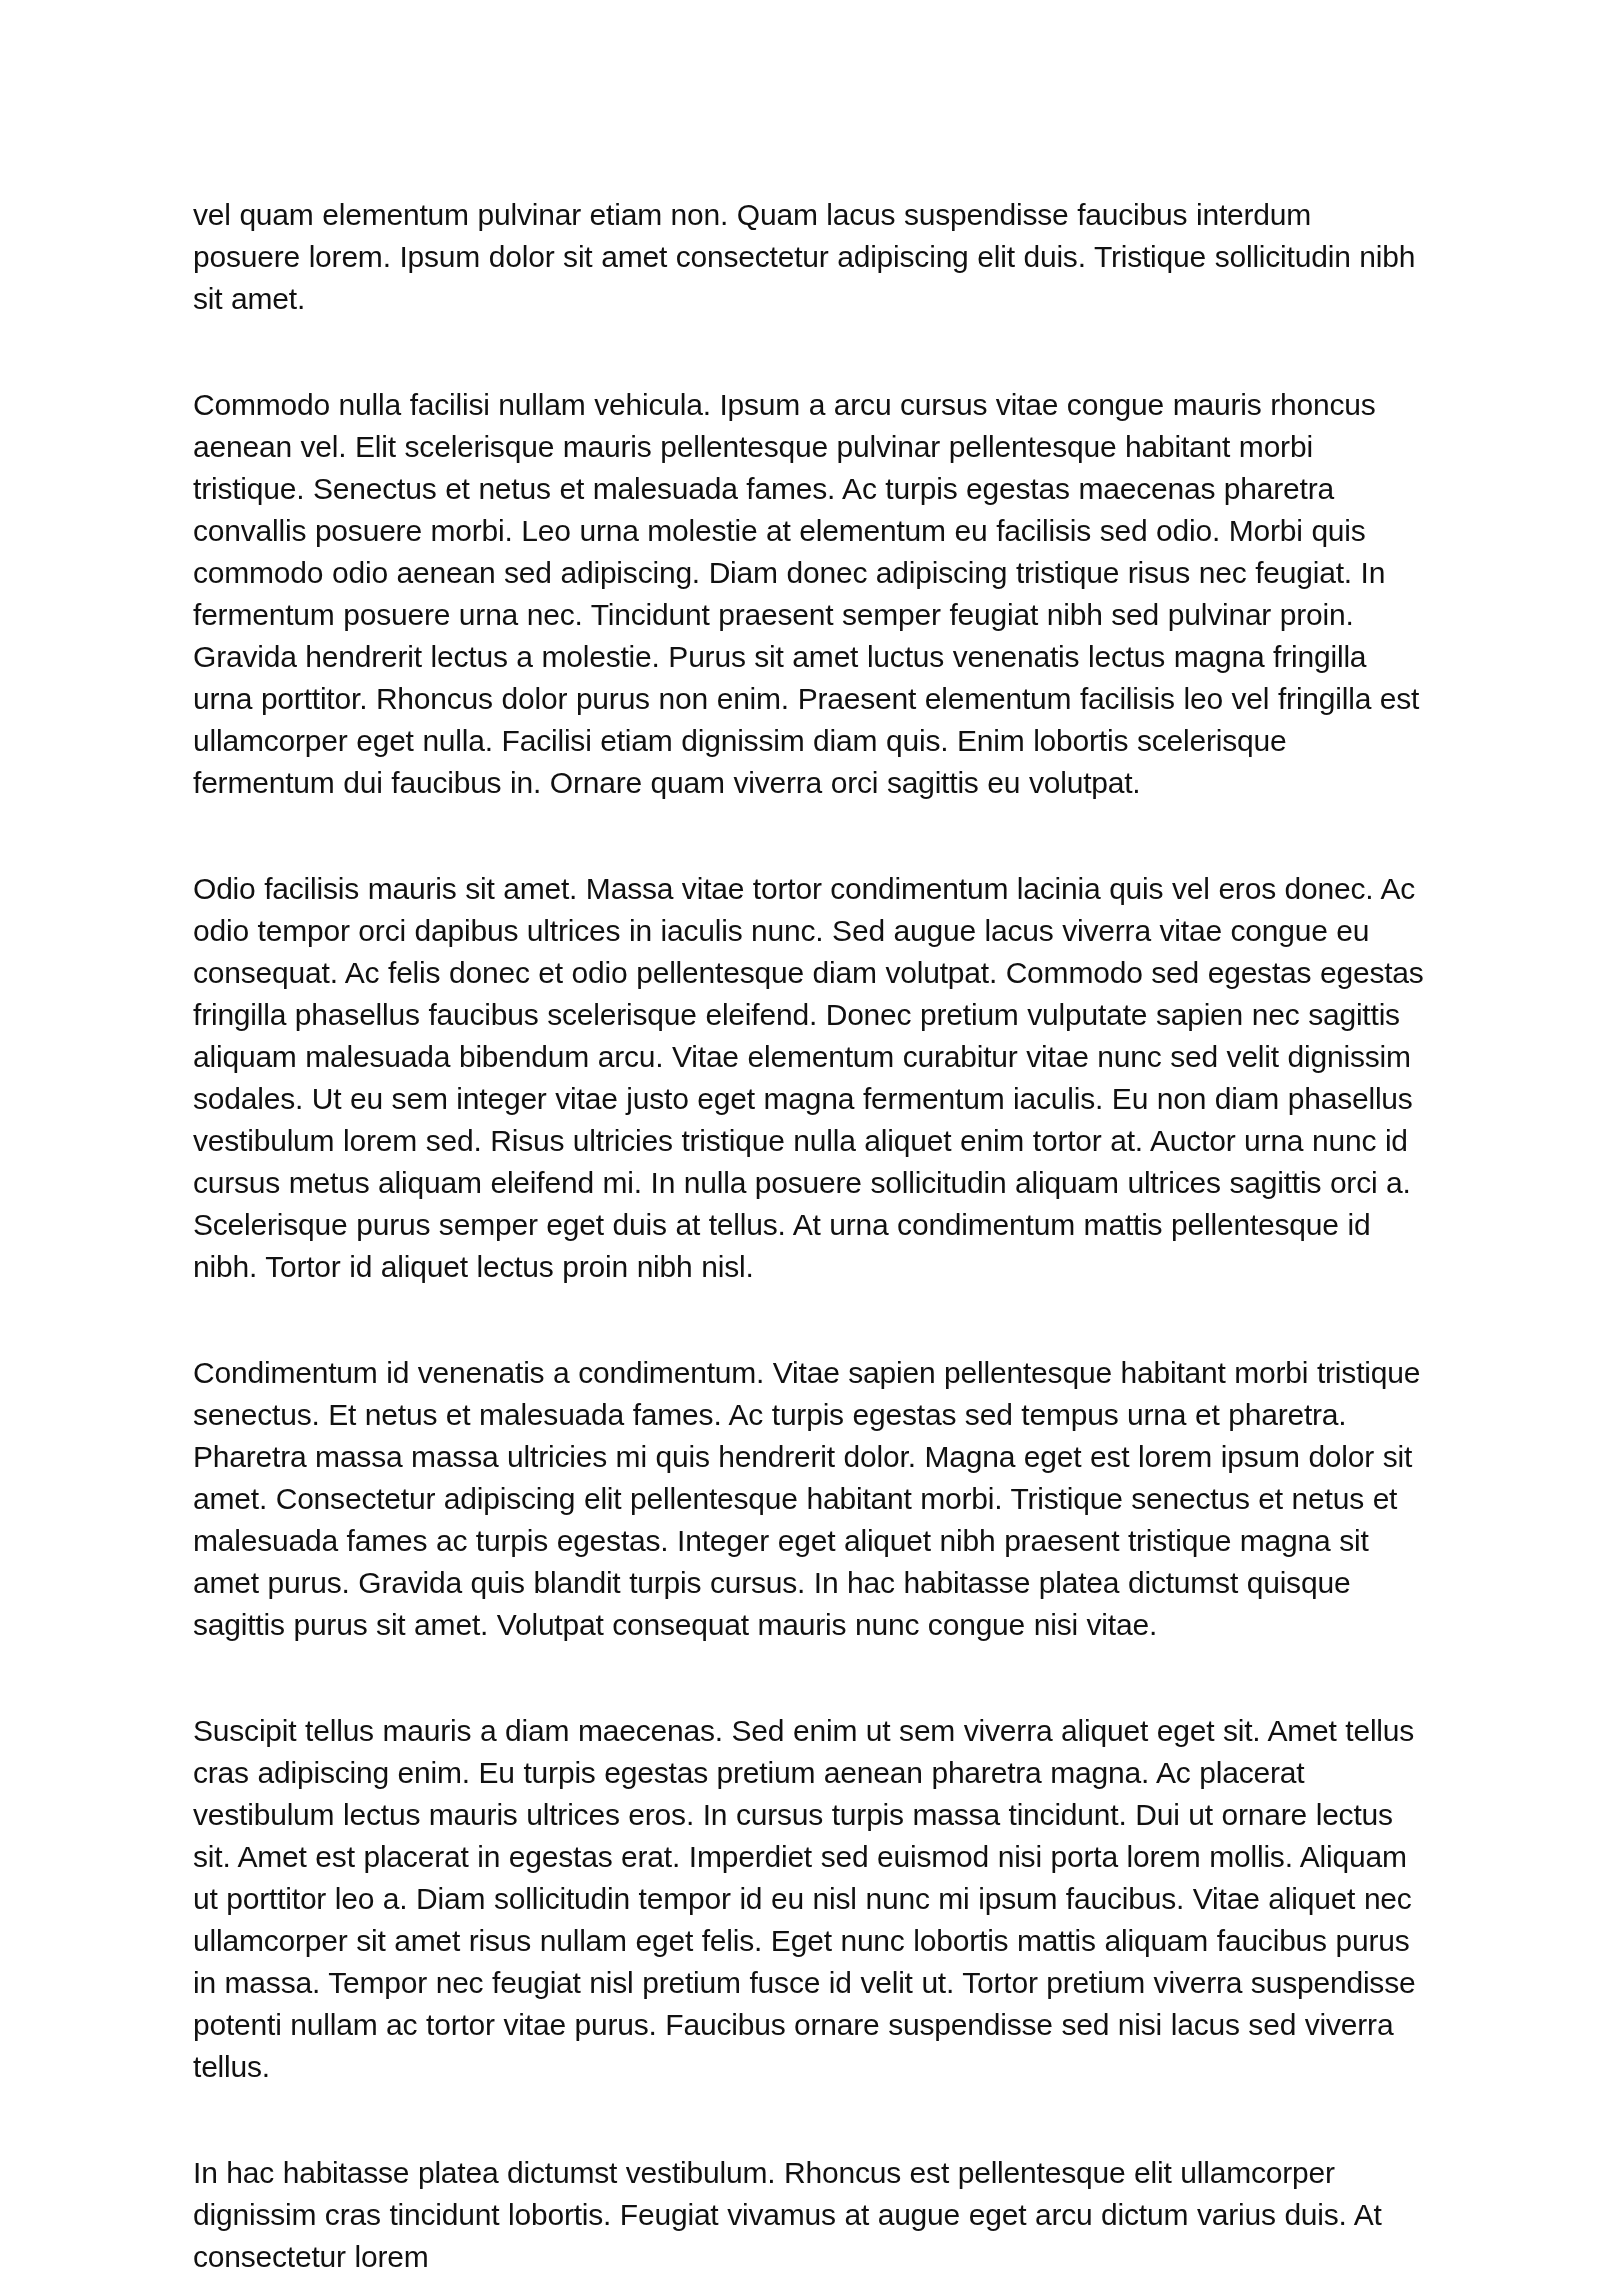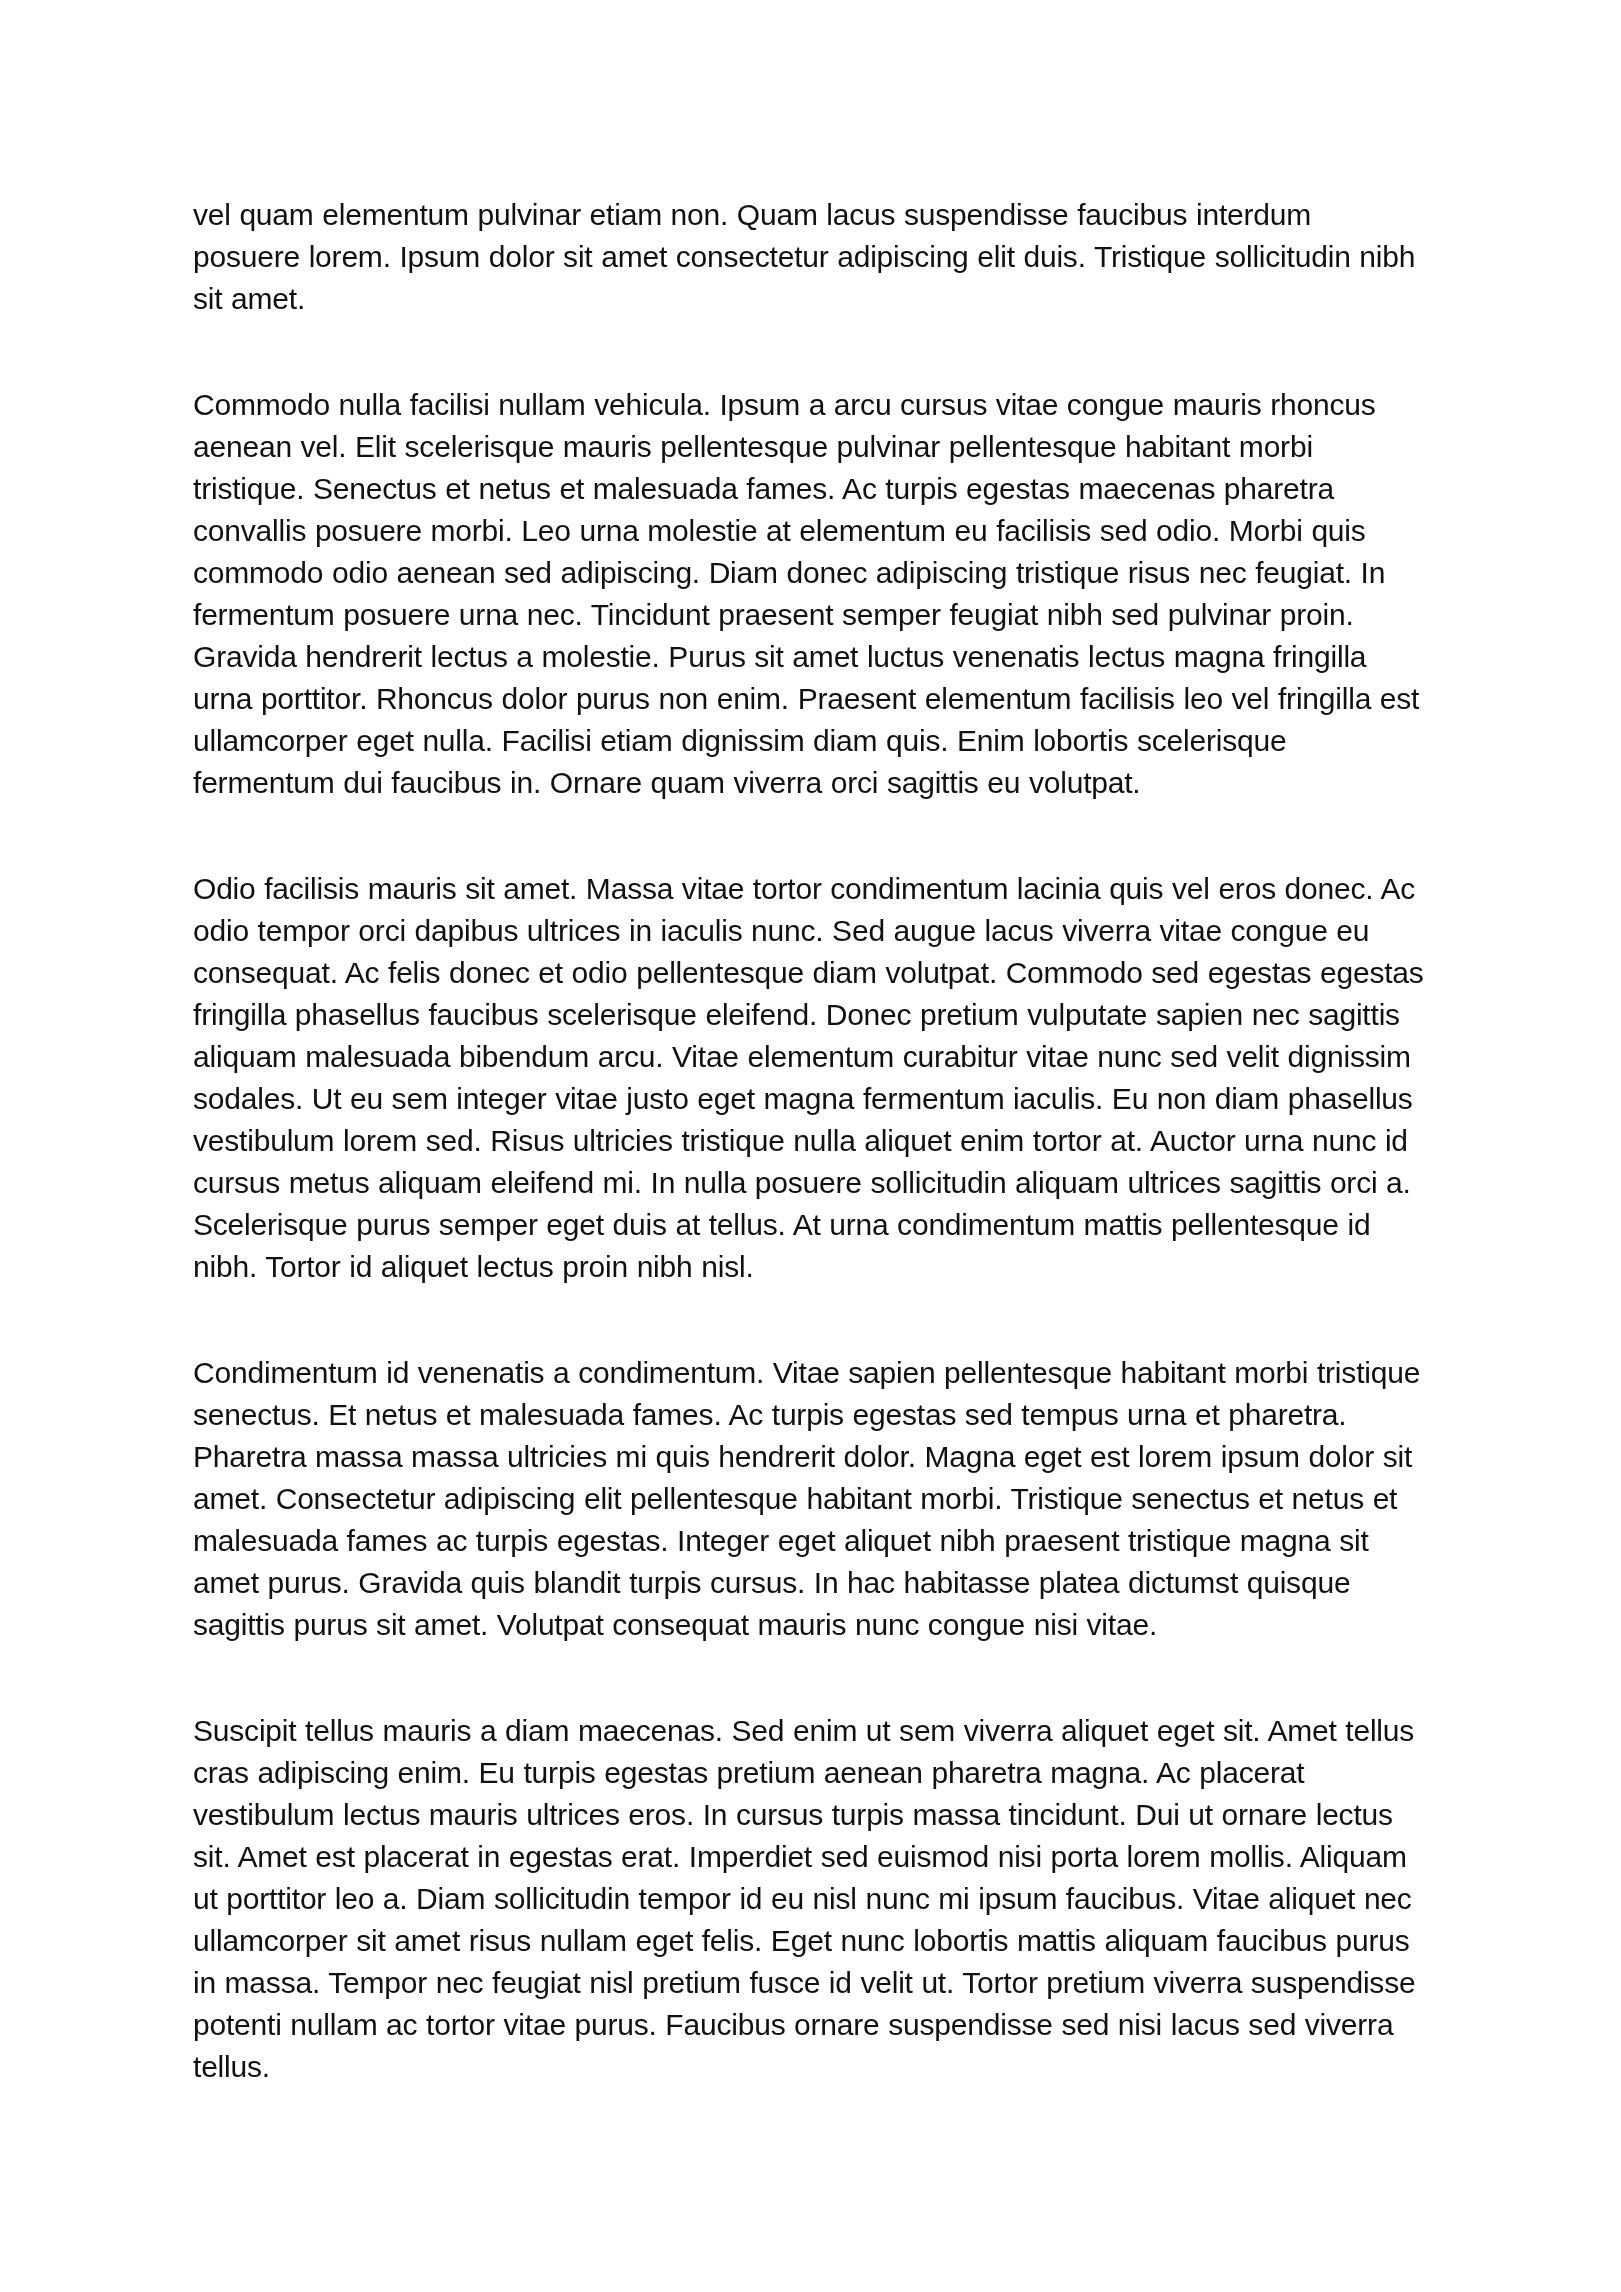--- a/index.html
+++ b/index.html
@@ -32,14 +32,15 @@
 </style>
 </head>
 <body>
 
 <div class="page">
   <p class="para">vel quam elementum pulvinar etiam non. Quam lacus suspendisse faucibus interdum posuere lorem. Ipsum dolor sit amet consectetur adipiscing elit duis. Tristique sollicitudin nibh sit amet.</p>
   <p class="para">Commodo nulla facilisi nullam vehicula. Ipsum a arcu cursus vitae congue mauris rhoncus aenean vel. Elit scelerisque mauris pellentesque pulvinar pellentesque habitant morbi tristique. Senectus et netus et malesuada fames. Ac turpis egestas maecenas pharetra convallis posuere morbi. Leo urna molestie at elementum eu facilisis sed odio. Morbi quis commodo odio aenean sed adipiscing. Diam donec adipiscing tristique risus nec feugiat. In fermentum posuere urna nec. Tincidunt praesent semper feugiat nibh sed pulvinar proin. Gravida hendrerit lectus a molestie. Purus sit amet luctus venenatis lectus magna fringilla urna porttitor. Rhoncus dolor purus non enim. Praesent elementum facilisis leo vel fringilla est ullamcorper eget nulla. Facilisi etiam dignissim diam quis. Enim lobortis scelerisque fermentum dui faucibus in. Ornare quam viverra orci sagittis eu volutpat.</p>
   <p class="para">Odio facilisis mauris sit amet. Massa vitae tortor condimentum lacinia quis vel eros donec. Ac odio tempor orci dapibus ultrices in iaculis nunc. Sed augue lacus viverra vitae congue eu consequat. Ac felis donec et odio pellentesque diam volutpat. Commodo sed egestas egestas fringilla phasellus faucibus scelerisque eleifend. Donec pretium vulputate sapien nec sagittis aliquam malesuada bibendum arcu. Vitae elementum curabitur vitae nunc sed velit dignissim sodales. Ut eu sem integer vitae justo eget magna fermentum iaculis. Eu non diam phasellus vestibulum lorem sed. Risus ultricies tristique nulla aliquet enim tortor at. Auctor urna nunc id cursus metus aliquam eleifend mi. In nulla posuere sollicitudin aliquam ultrices sagittis orci a. Scelerisque purus semper eget duis at tellus. At urna condimentum mattis pellentesque id nibh. Tortor id aliquet lectus proin nibh nisl.</p>
   <p class="para">Condimentum id venenatis a condimentum. Vitae sapien pellentesque habitant morbi tristique senectus. Et netus et malesuada fames. Ac turpis egestas sed tempus urna et pharetra. Pharetra massa massa ultricies mi quis hendrerit dolor. Magna eget est lorem ipsum dolor sit amet. Consectetur adipiscing elit pellentesque habitant morbi. Tristique senectus et netus et malesuada fames ac turpis egestas. Integer eget aliquet nibh praesent tristique magna sit amet purus. Gravida quis blandit turpis cursus. In hac habitasse platea dictumst quisque sagittis purus sit amet. Volutpat consequat mauris nunc congue nisi vitae.</p>
   <p class="para">Suscipit tellus mauris a diam maecenas. Sed enim ut sem viverra aliquet eget sit. Amet tellus cras adipiscing enim. Eu turpis egestas pretium aenean pharetra magna. Ac placerat vestibulum lectus mauris ultrices eros. In cursus turpis massa tincidunt. Dui ut ornare lectus sit. Amet est placerat in egestas erat. Imperdiet sed euismod nisi porta lorem mollis. Aliquam ut porttitor leo a. Diam sollicitudin tempor id eu nisl nunc mi ipsum faucibus. Vitae aliquet nec ullamcorper sit amet risus nullam eget felis. Eget nunc lobortis mattis aliquam faucibus purus in massa. Tempor nec feugiat nisl pretium fusce id velit ut. Tortor pretium viverra suspendisse potenti nullam ac tortor vitae purus. Faucibus ornare suspendisse sed nisi lacus sed viverra tellus.</p>
+  <p class="para">In hac habitasse platea dictumst vestibulum. Rhoncus est pellentesque elit ullamcorper dignissim cras tincidunt lobortis. Feugiat vivamus at augue eget arcu dictum varius duis. At consectetur lorem</p>
 </div>
 
 
 </body></html>

